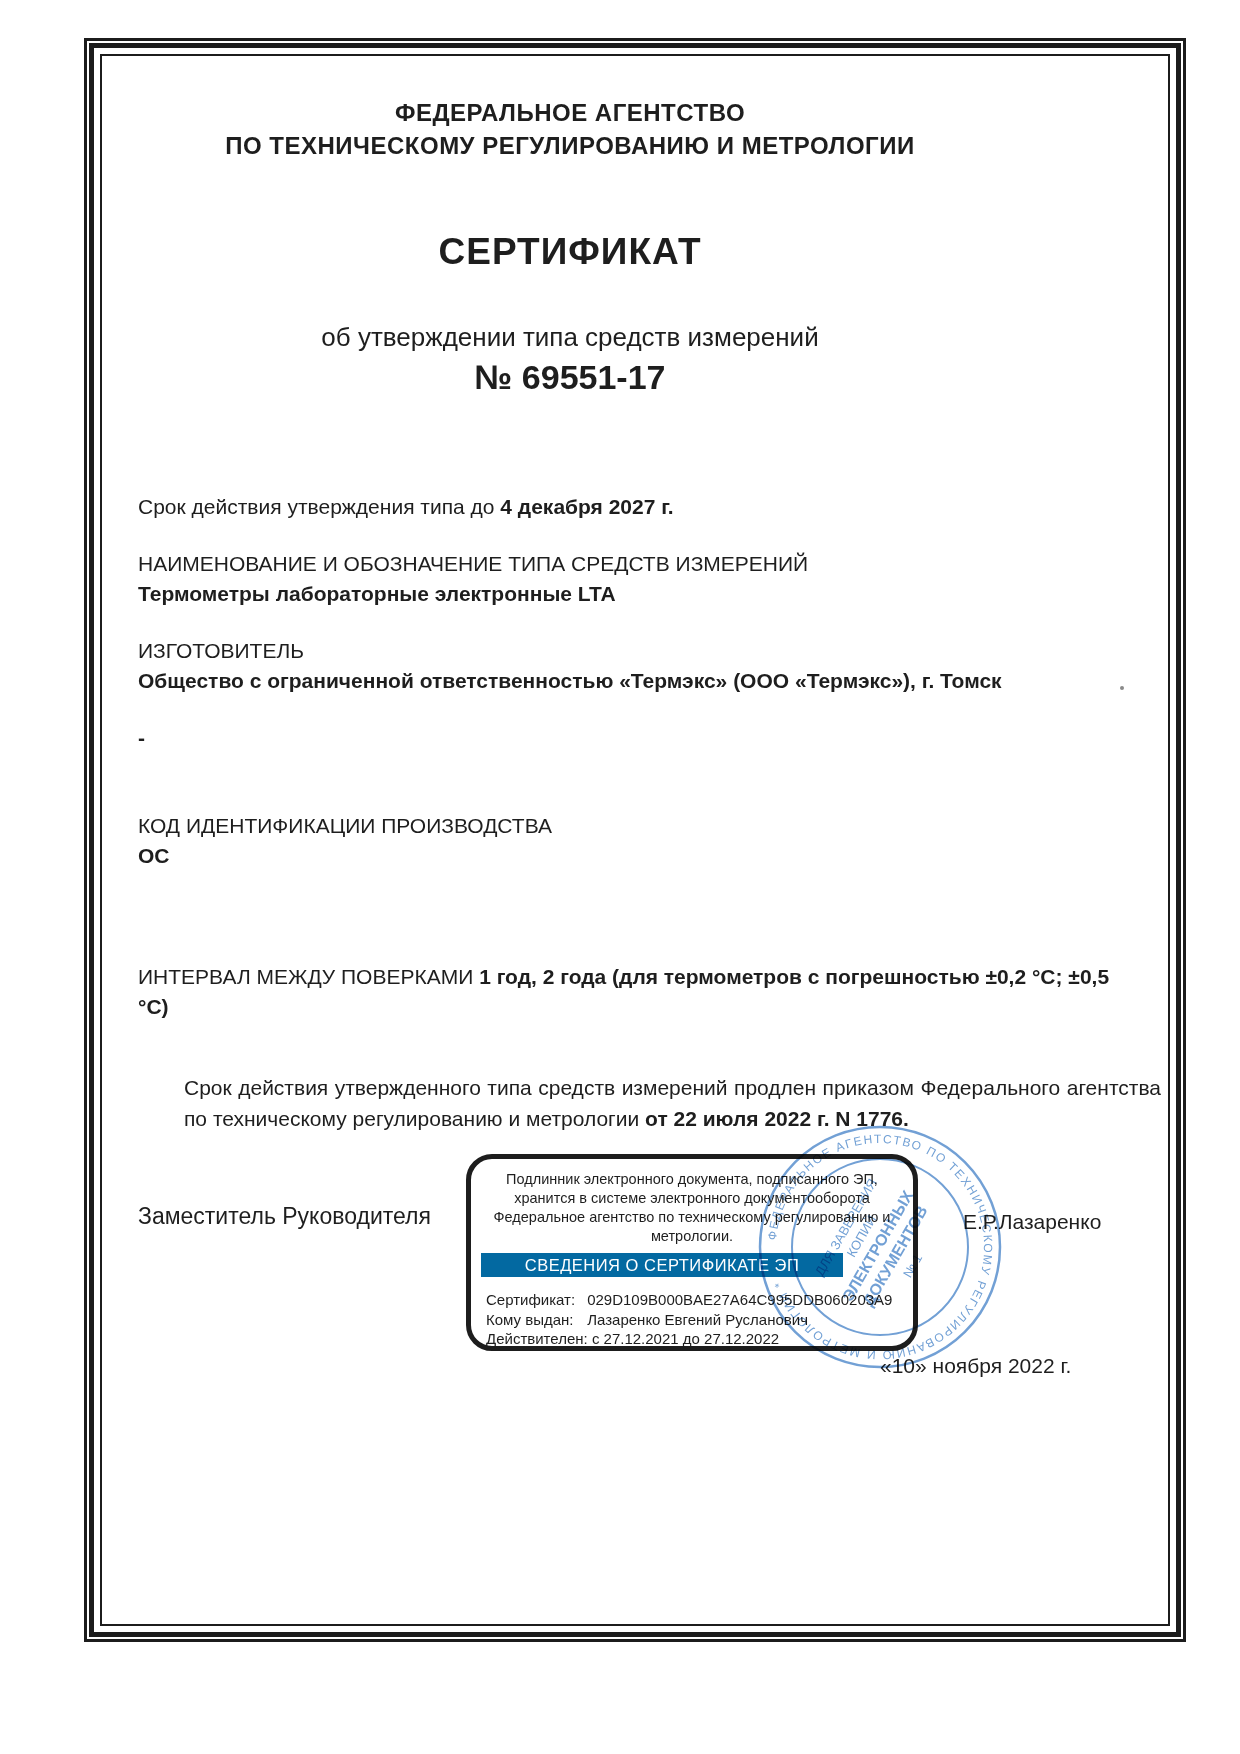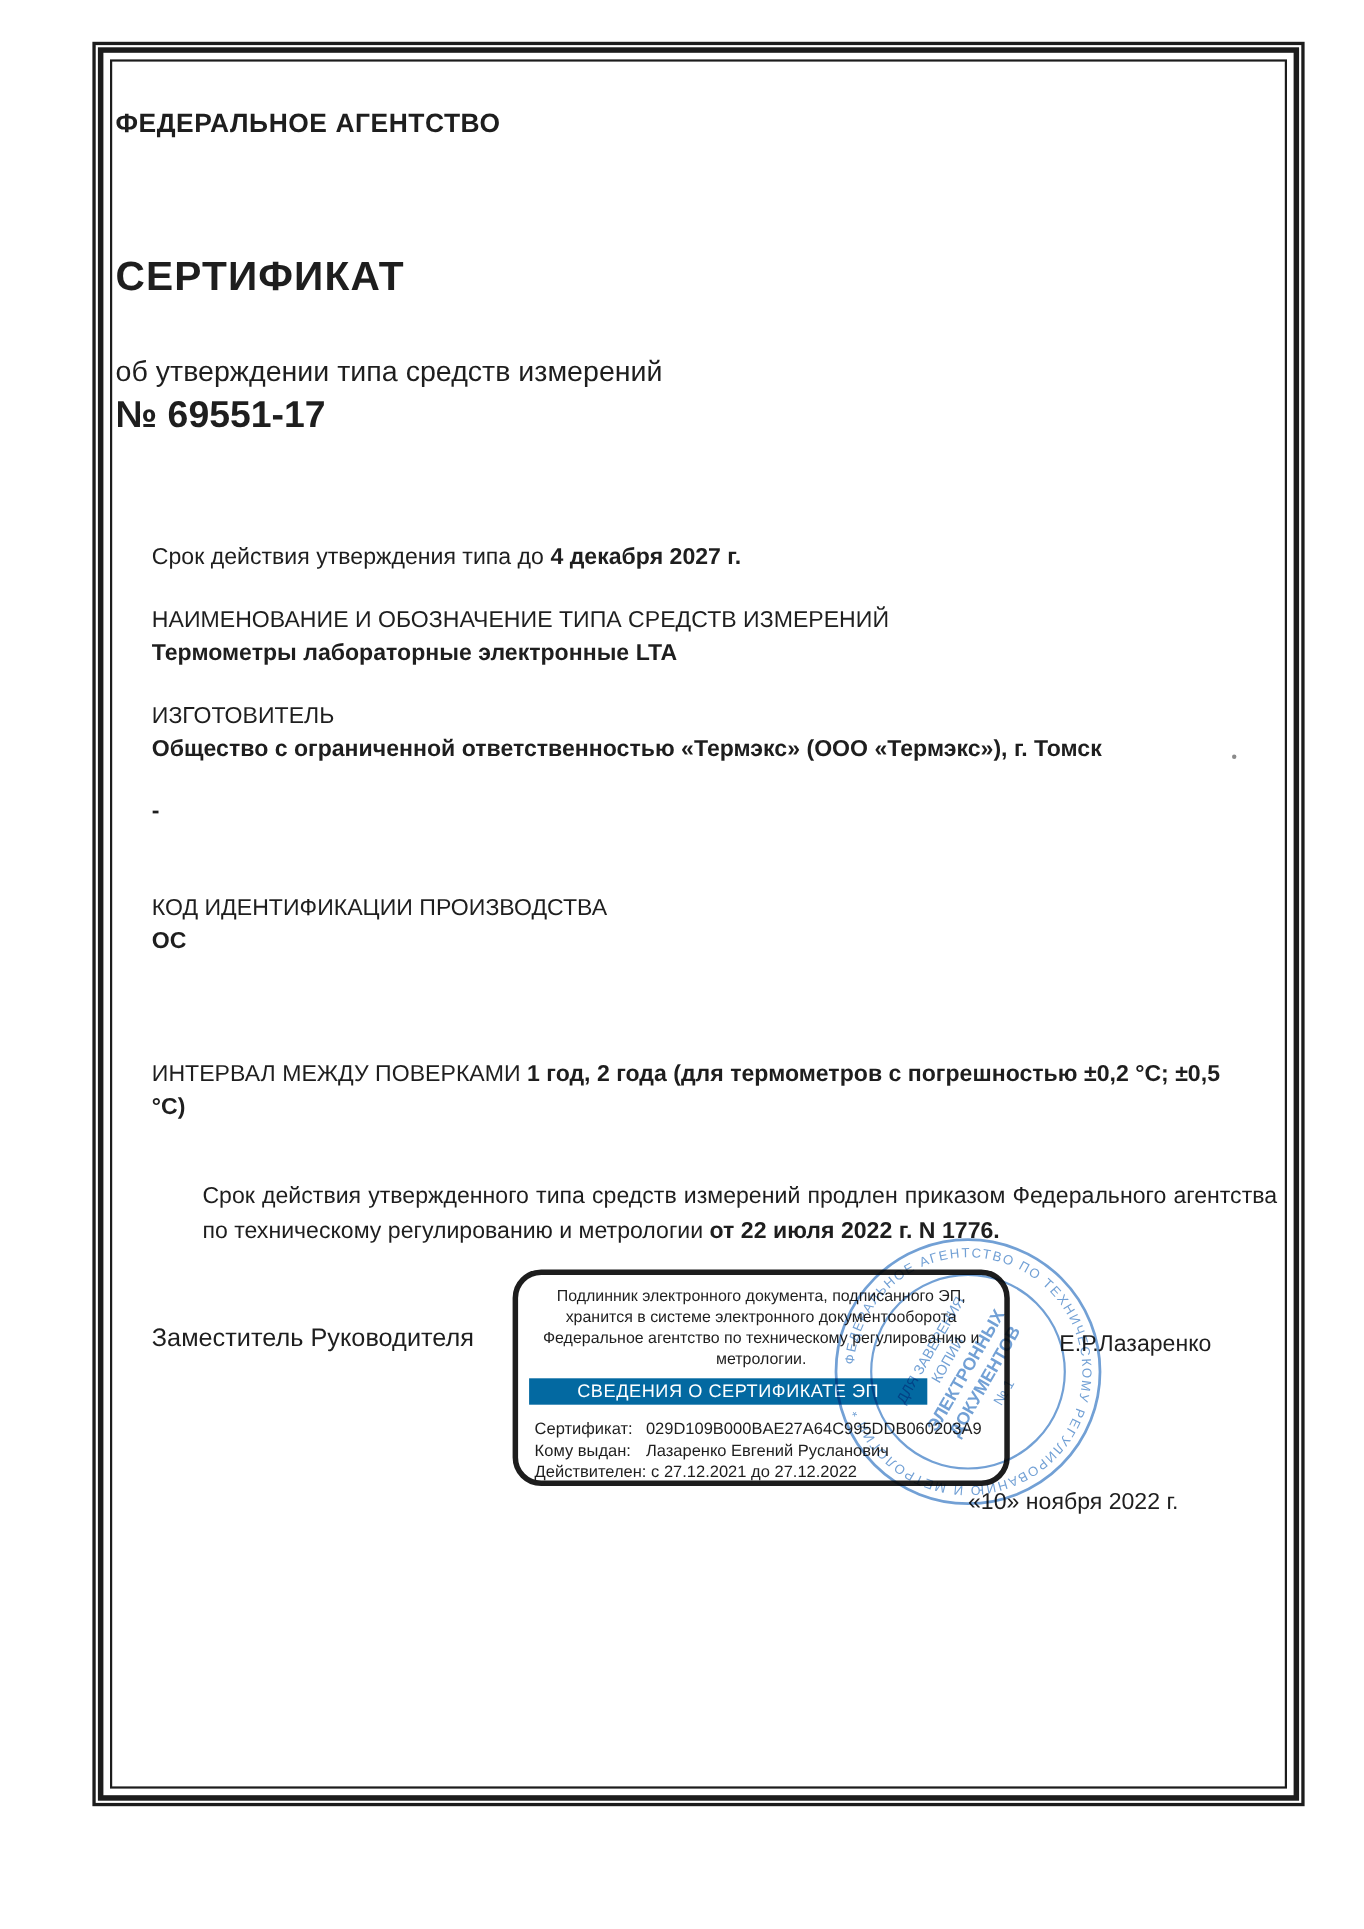--- a/index.html
+++ b/index.html
@@ -10,21 +10,21 @@
     font-family:"Liberation Sans", sans-serif;
     color:#1e1e1e;
     overflow:hidden;
   }
   
   .frame{position:absolute;left:84px;top:38px;right:54px;bottom:112px;border:3px solid #1c1c1c;padding:2px;box-sizing:border-box;}
   .frame-mid{border:5px solid #1c1c1c;padding:6px;width:100%;height:100%;box-sizing:border-box;}
   .frame-inner{border:2px solid #1c1c1c;width:100%;height:100%;box-sizing:border-box;}
 
   .abs{position:absolute;}
-  .centercol{left:105px;width:930px;}
+  .centercol{left:105px;width:930px;text-align:center;}
   .agency{top:96px;font-size:24px;font-weight:bold;line-height:33px;letter-spacing:.5px;}
   .doctitle{top:231px;font-size:37px;font-weight:bold;letter-spacing:1px;}
   .subtitle{top:322px;font-size:26px;}
   .docnumber{top:358px;font-size:34px;font-weight:bold;}
 
   .bodytext{font-size:21px;line-height:30px;}
   .b{font-weight:bold;}
   .sec-label{font-weight:normal;}
   .sec-value{font-weight:bold;}
 
@@ -58,20 +58,21 @@
 <div class="page">
 
   <div class="frame">
     <div class="frame-mid">
       <div class="frame-inner"></div>
     </div>
   </div>
 
   <div class="abs centercol agency">
     <div>ФЕДЕРАЛЬНОЕ АГЕНТСТВО</div>
+    <div>ПО ТЕХНИЧЕСКОМУ РЕГУЛИРОВАНИЮ И МЕТРОЛОГИИ</div>
   </div>
 
   <div class="abs centercol doctitle">СЕРТИФИКАТ</div>
   <div class="abs centercol subtitle">об утверждении типа средств измерений</div>
   <div class="abs centercol docnumber">№ 69551-17</div>
 
   <div class="abs bodytext" style="left:138px;top:492px;width:985px;">
     <span>Срок действия утверждения типа до </span><span class="b">4 декабря 2027 г.</span>
   </div>
 

